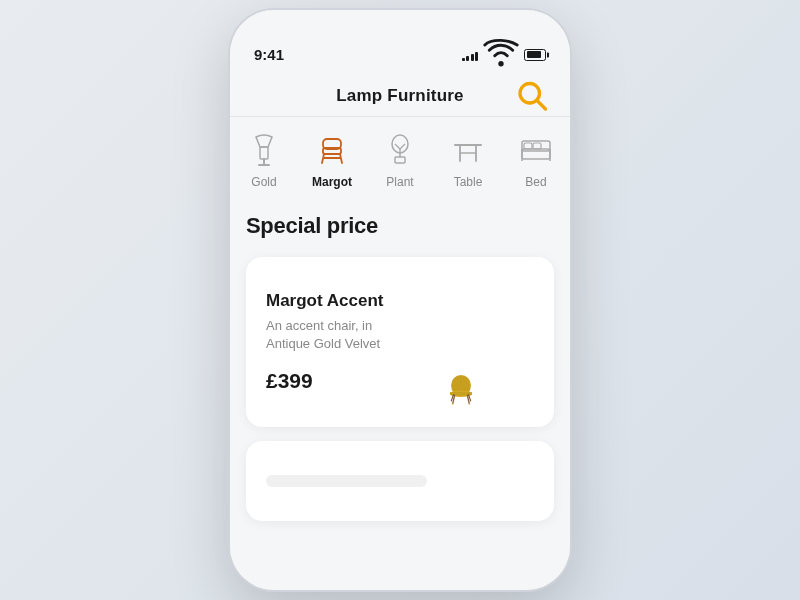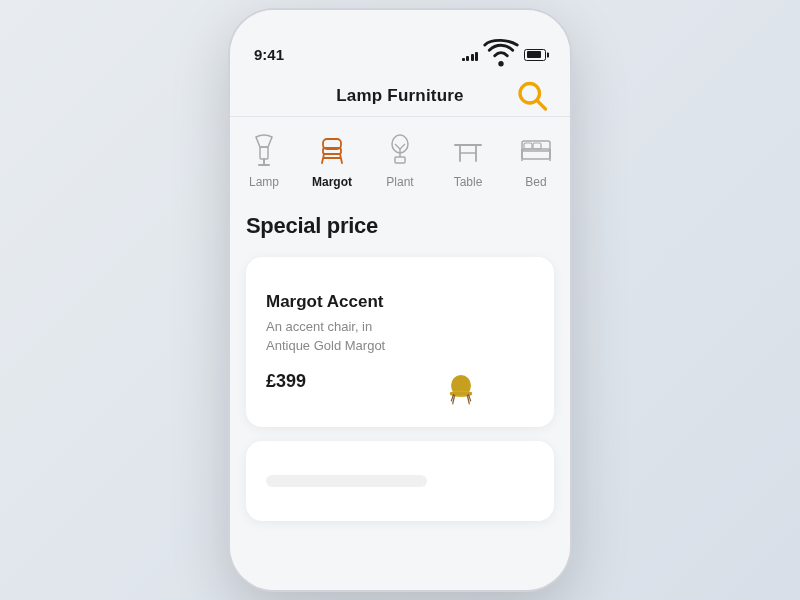--- a/index.html
+++ b/index.html
@@ -231,21 +231,21 @@
 
     .product-desc {
       font-size: 13px;
       color: #888;
       line-height: 1.4;
       margin-bottom: 16px;
       max-width: 140px;
     }
 
     .product-price {
-      font-size: 18px;
+      font-size: 21px;
       font-weight: 800;
       color: #1a1a1a;
     }
 
     .product-image {
       width: 130px;
       height: 130px;
       display: flex;
       align-items: flex-end;
       justify-content: center;
@@ -314,21 +314,21 @@
 
     <div class="category-item">
       <div class="category-icon">
         <svg viewBox="0 0 36 36" fill="none">
           <line x1="18" y1="28" x2="18" y2="34" stroke="#aaa" stroke-width="2" stroke-linecap="round"></line>
           <line x1="13" y1="34" x2="23" y2="34" stroke="#aaa" stroke-width="2" stroke-linecap="round"></line>
           <rect x="14" y="16" width="8" height="12" rx="1" stroke="#aaa" stroke-width="1.5"></rect>
           <path d="M10 6 Q18 2 26 6 L22 16 H14 L10 6Z" stroke="#aaa" stroke-width="1.5" fill="none"></path>
         </svg>
       </div>
-      <span class="category-label">Lamp</span>
+      <span class="category-label">Gold</span>
     </div>
 
     <div class="category-item active">
       <div class="category-icon">
         <svg viewBox="0 0 36 36" fill="none">
           <rect x="9" y="8" width="18" height="10" rx="4" stroke="#c8621a" stroke-width="1.8" fill="none"></rect>
           <rect x="9" y="17" width="18" height="6" rx="2" stroke="#c8621a" stroke-width="1.8" fill="none"></rect>
           <line x1="10" y1="23" x2="8" y2="32" stroke="#c8621a" stroke-width="1.8" stroke-linecap="round"></line>
           <line x1="26" y1="23" x2="28" y2="32" stroke="#c8621a" stroke-width="1.8" stroke-linecap="round"></line>
           <line x1="10" y1="27" x2="26" y2="27" stroke="#c8621a" stroke-width="1.8" stroke-linecap="round"></line>
@@ -378,21 +378,21 @@
 
   </div>
 
   <div class="scroll-content">
 
     <h2 class="section-title">Special price</h2>
 
     <div class="product-card">
       <div class="product-info">
         <div class="product-name">Margot Accent</div>
-        <div class="product-desc">An accent chair, in Antique Gold Margot</div>
+        <div class="product-desc">An accent chair, in Antique Gold Velvet</div>
         <div class="product-price">£399</div>
       </div>
       <div class="product-image">
 
         <svg viewBox="0 0 130 130" width="130" height="130" fill="none" xmlns="http://www.w3.org/2000/svg">
 
           <ellipse cx="65" cy="52" rx="36" ry="38" fill="#c8a020"></ellipse>
 
           <line x1="65" y1="20" x2="65" y2="75" stroke="#b89010" stroke-width="1.5" stroke-dasharray="2,3"></line>
           <line x1="55" y1="22" x2="53" y2="75" stroke="#b89010" stroke-width="1.2" stroke-dasharray="2,3"></line>

